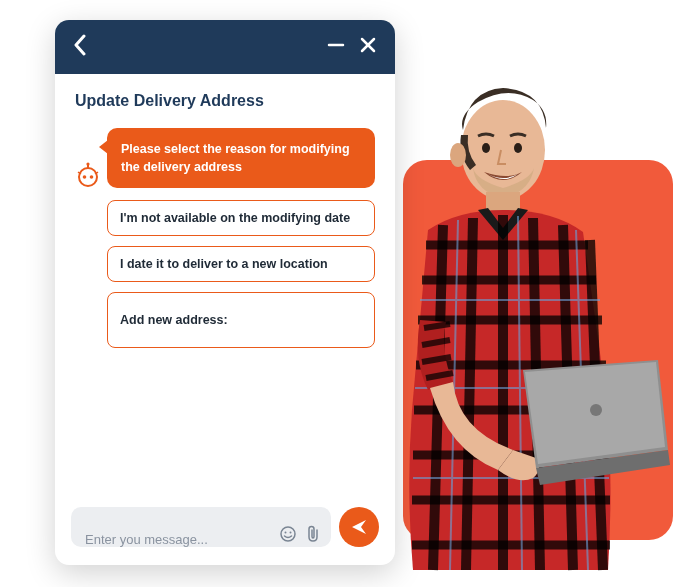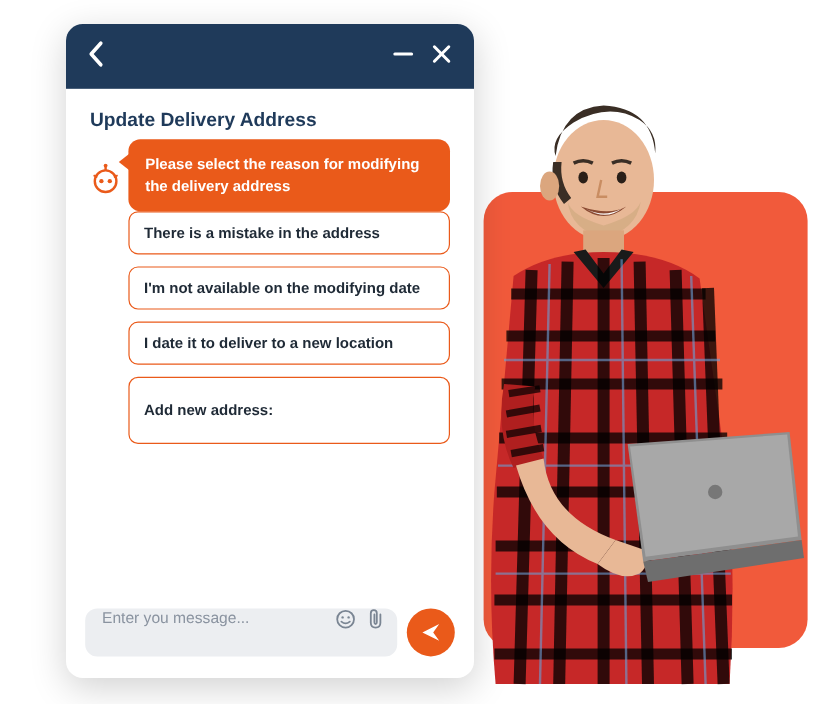--- a/index.html
+++ b/index.html
@@ -51,31 +51,32 @@
     align-items: center;
     justify-content: space-between;
     padding: 0 18px;
   }
   .header-right { display: flex; align-items: center; gap: 14px; }
   .chat-body {
     flex: 1;
     padding: 18px 20px 8px 20px;
     display: flex;
     flex-direction: column;
+    gap: 12px;
     overflow: hidden;
   }
   .title {
     color: #1f3a5a;
     font-weight: 800;
     font-size: 16px;
     margin-bottom: 6px;
   }
   .bot-row {
     display: flex;
-    align-items: center;
+    align-items: flex-end;
     gap: 6px;
   }
   .bot-icon {
     width: 26px;
     height: 26px;
     flex-shrink: 0;
     margin-top: 6px;
   }
   .bot-bubble {
     background: #ea5a1a;
@@ -122,21 +123,21 @@
     display: flex;
     align-items: center;
     gap: 8px;
   }
   .msg-input-wrap {
     flex: 1;
     background: #eceef1;
     border-radius: 10px;
     height: 40px;
     display: flex;
-    align-items: flex-start;
+    align-items: flex-end;
     padding: 0 10px 0 14px;
   }
   .msg-input {
     flex: 1;
     border: none;
     background: transparent;
     outline: none;
     font-size: 13px;
     color: #7a8593;
   }
@@ -265,21 +266,20 @@
           <line x1="13" y1="6" x2="13" y2="2.5" stroke="#ea5a1a" stroke-width="2"></line>
           <circle cx="13" cy="2" r="1.6" fill="#ea5a1a"></circle>
           <line x1="3" y1="10" x2="6" y2="12" stroke="#ea5a1a" stroke-width="1.5"></line>
           <line x1="23" y1="10" x2="20" y2="12" stroke="#ea5a1a" stroke-width="1.5"></line>
         </svg>
       </div>
       <div class="bot-bubble">Please select the reason for modifying the delivery address</div>
     </div>
 
     <div class="options">
-      <button class="option">There is a mistake in the address</button>
       <button class="option">I'm not available on the modifying date</button>
       <button class="option">I date it to deliver to a new location</button>
       <button class="option tall">Add new address:</button>
     </div>
   </div>
 
   <div class="input-row">
     <div class="msg-input-wrap">
       <input class="msg-input" type="text" placeholder="Enter you message..." style="">
       <div class="input-icons">

